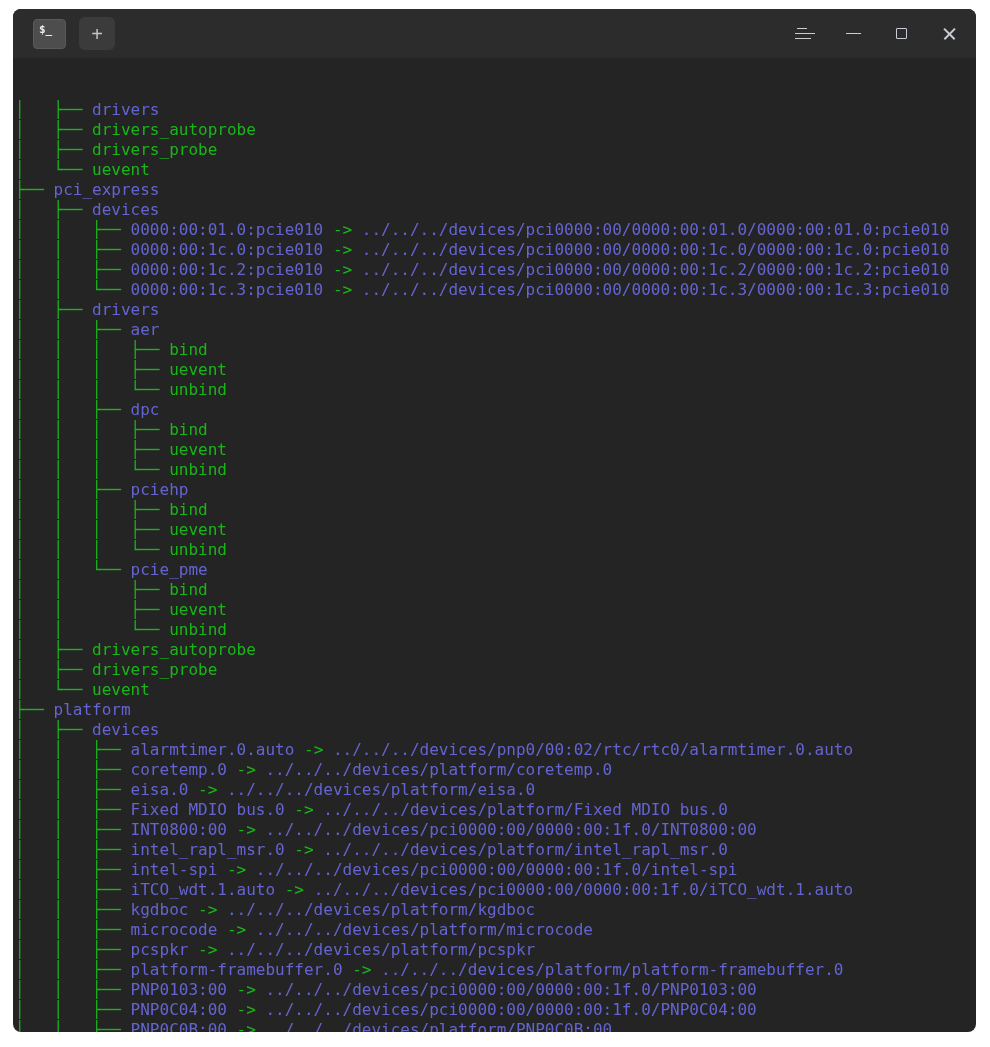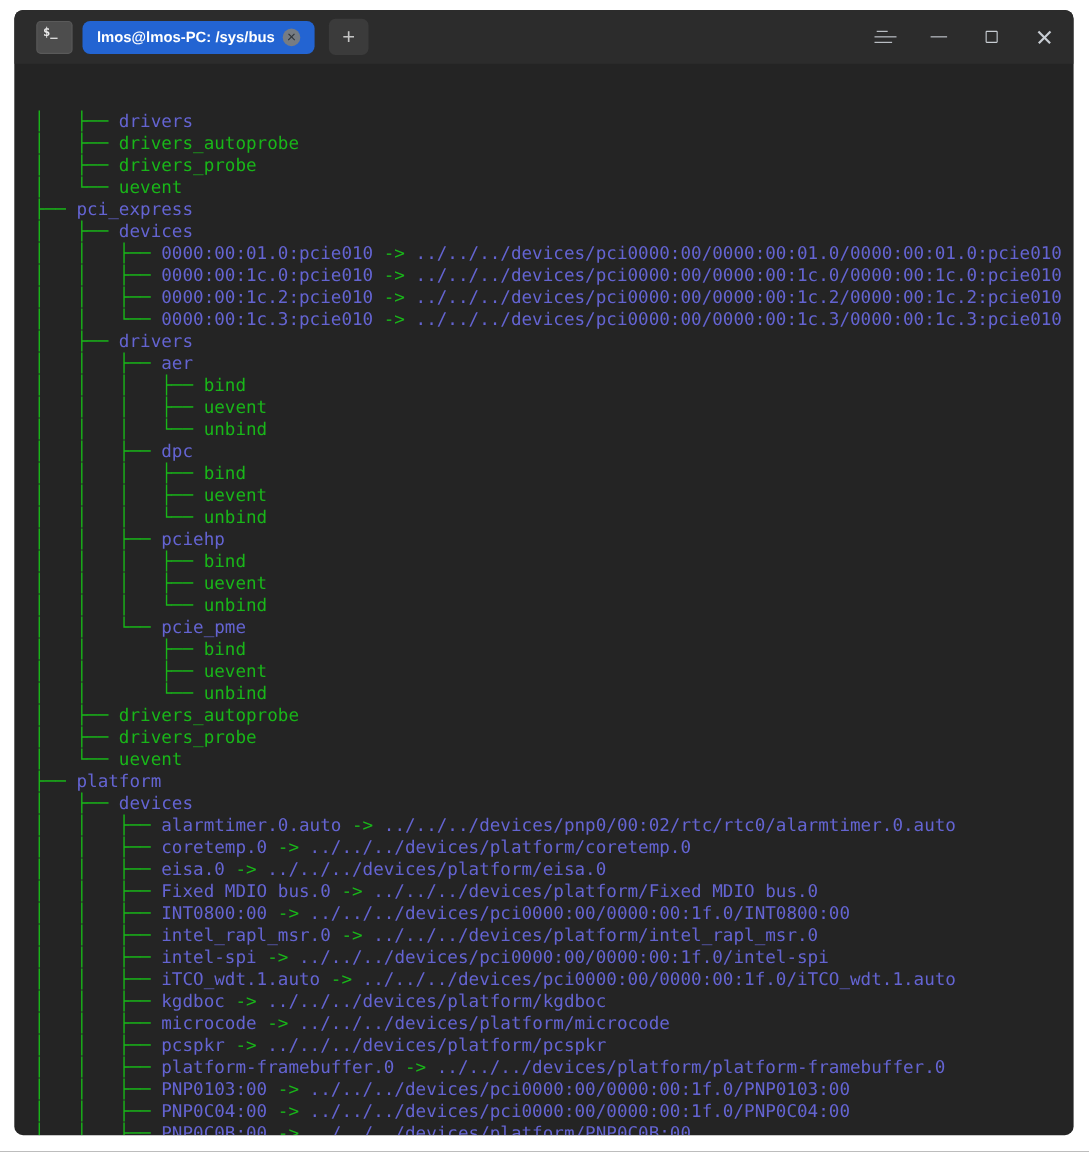--- a/index.html
+++ b/index.html
@@ -69,43 +69,36 @@
   .menu-glyph i:nth-child(2){width:20px;}
   .menu-glyph i:nth-child(3){width:16px;}
   .min-glyph{width:15px;height:1.6px;background:var(--ctrl);}
   .max-glyph{width:11px;height:11px;border:1.6px solid var(--ctrl);border-radius:1px;}
   .close-glyph{position:relative;width:15px;height:15px;}
   .close-glyph i{position:absolute;left:0;top:7px;width:15px;height:1.5px;background:var(--ctrl);}
   .close-glyph i:nth-child(1){transform:rotate(45deg);}
   .close-glyph i:nth-child(2){transform:rotate(-45deg);}
   
   .term-body{
-    flex:1;overflow:hidden;padding:2px 0 0 18px;
+    flex:1;overflow:hidden;padding:2px 0 0 2px;
     font-family:"DejaVu Sans Mono",monospace;
     font-size:16px;line-height:20px;white-space:pre;
   }
   .tree-row{height:20px;}
   .t-branch,.t-file,.t-arrow{color:var(--green);}
   .t-dir,.t-link,.t-target{color:var(--purple);}
 </style>
 </head>
 <body>
 
 <div class="window">
 
   <div class="titlebar">
     <div class="term-icon">$_</div>
 
-    <div class="tab">
-      <span class="tab-title">lmos@lmos-PC: /sys/bus</span>
-      <span class="tab-close">
-        <i class="x1"></i>
-        <i class="x2"></i>
-      </span>
-    </div>
 
     <div class="new-tab">+</div>
 
     <div class="controls">
       <div class="ctrl">
         <span class="menu-glyph">
             <i></i>
             <i></i>
             <i></i>
           </span>

